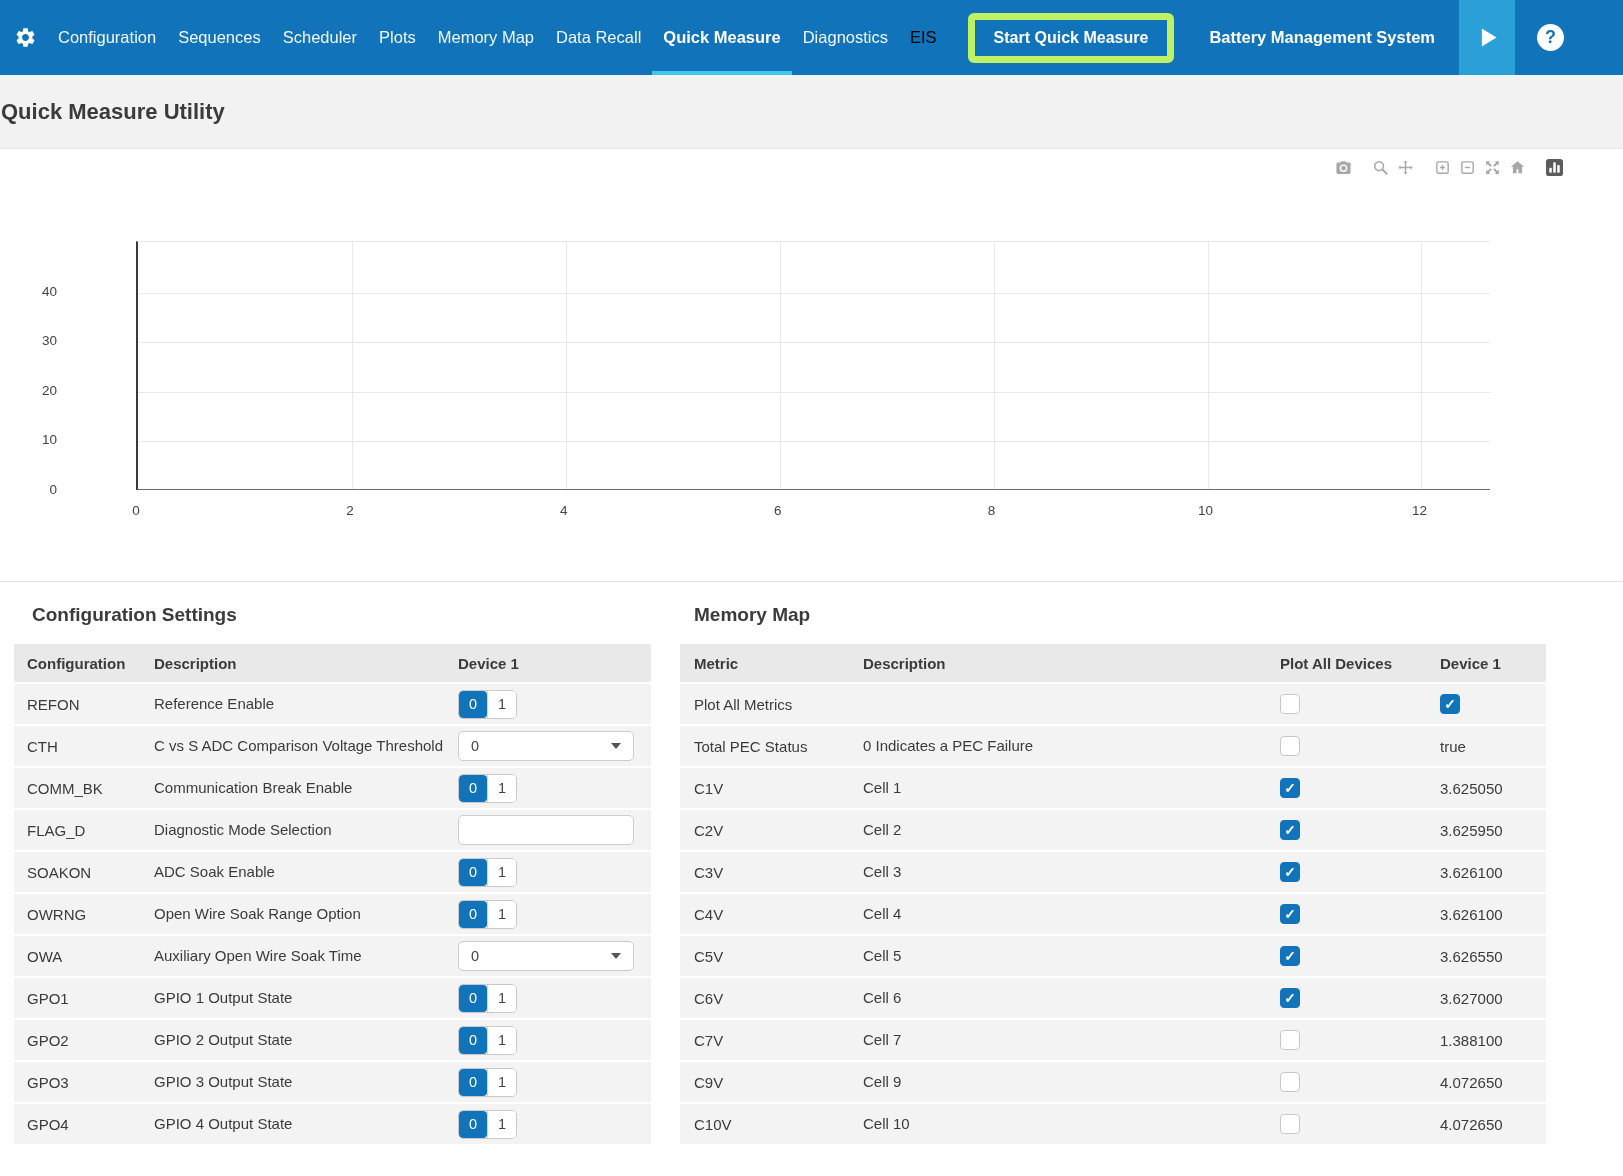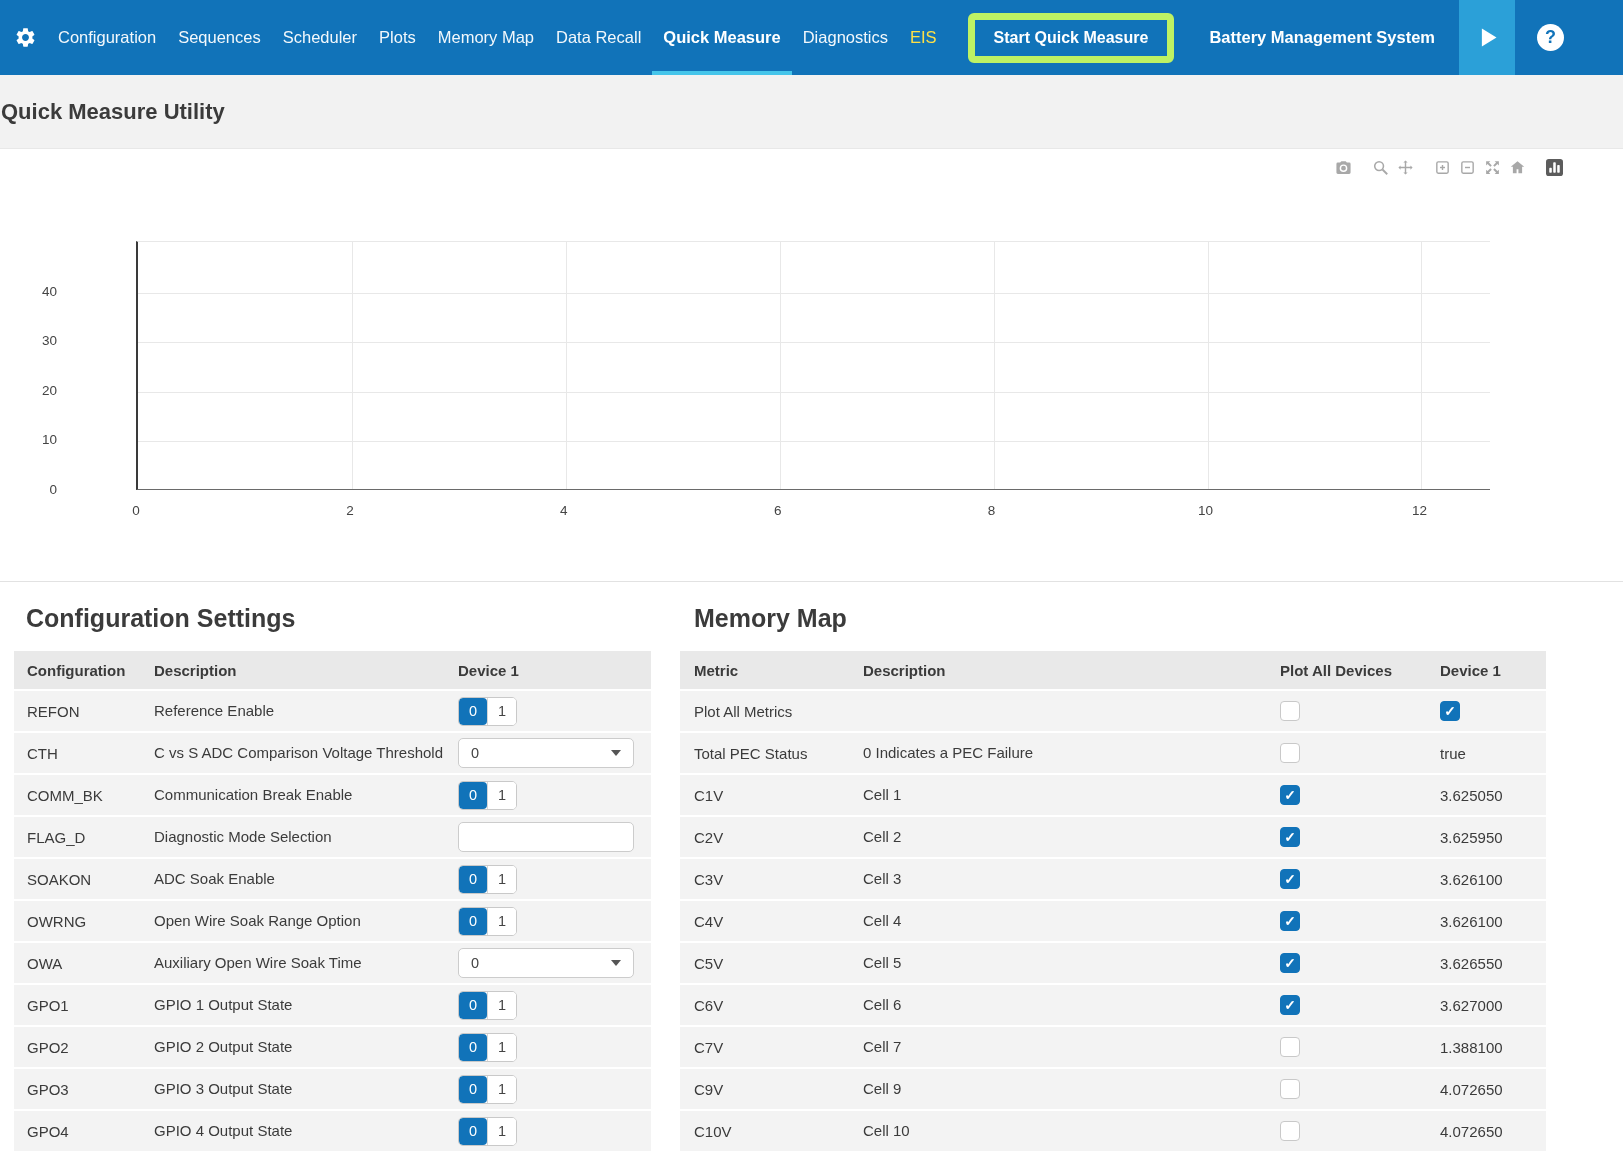--- a/index.html
+++ b/index.html
@@ -18,21 +18,21 @@
   .nav-items { display:flex; align-items:stretch; height:75px; }
   .nav-item {
     display:flex; align-items:center; padding:0 11px; height:75px;
     color:rgba(255,255,255,0.95); font-size:16.5px; cursor:pointer; position:relative;
     white-space:nowrap;
   }
   .nav-item.active { font-weight:700; color:#fff; }
   .nav-item.active::after {
     content:""; position:absolute; left:0; right:0; bottom:0; height:4px; background:#45c5ea;
   }
-  .nav-item.disabled { color:#fde047; }
+  .nav-item.disabled { color:#000000; }
   .start-btn {
     margin-left:20px; background:transparent; color:#fff; border:7px solid #bef264;
     border-radius:6px; padding:9px 19px; font-size:16px; font-weight:600;
     font-family:"Liberation Sans", sans-serif; cursor:pointer;
   }
   .nav-right { margin-left:auto; display:flex; align-items:center; height:53px; }
   .app-title { color:#fff; font-weight:700; font-size:16.5px; margin-right:24px; white-space:nowrap; }
   .play-box {
     width:56px; height:75px; background:#2ba0d8; display:flex; align-items:center;
     justify-content:center; cursor:pointer;
@@ -62,21 +62,21 @@
   }
   .vgrid { position:absolute; top:0; bottom:0; width:1px; background:#e8e8e8; }
   .hgrid { position:absolute; left:0; right:0; height:1px; background:#e8e8e8; }
   .ytick { position:absolute; left:0; width:57px; text-align:right; font-size:13.5px; color:#444; }
   .xtick { position:absolute; width:44px; text-align:center; font-size:13.5px; color:#444; }
 
   
   .lower { position:relative; border-top:1px solid #e2e2e2; background:#fff; height:596px; }
   .col-config { position:absolute; left:14px; top:22px; width:637px; }
   .col-memory { position:absolute; left:680px; top:22px; width:866px; }
-  .section-title { font-size:25px; font-weight:600; color:#3b3b3b; margin:0 0 18px 12px; }
+  .section-title { font-size:19px; font-weight:600; color:#3b3b3b; margin:0 0 18px 18px; }
   .col-memory .section-title { margin-left:14px; }
 
   table { border-collapse:collapse; table-layout:fixed; width:100%; }
   th {
     background:#e9e9e9; font-size:15px; font-weight:600; color:#3b3b3b;
     text-align:left; height:38px; padding:0;
   }
   td {
     background:#f3f3f3; font-size:15px; color:#3b3b3b; height:40px;
     padding:0; vertical-align:middle;

